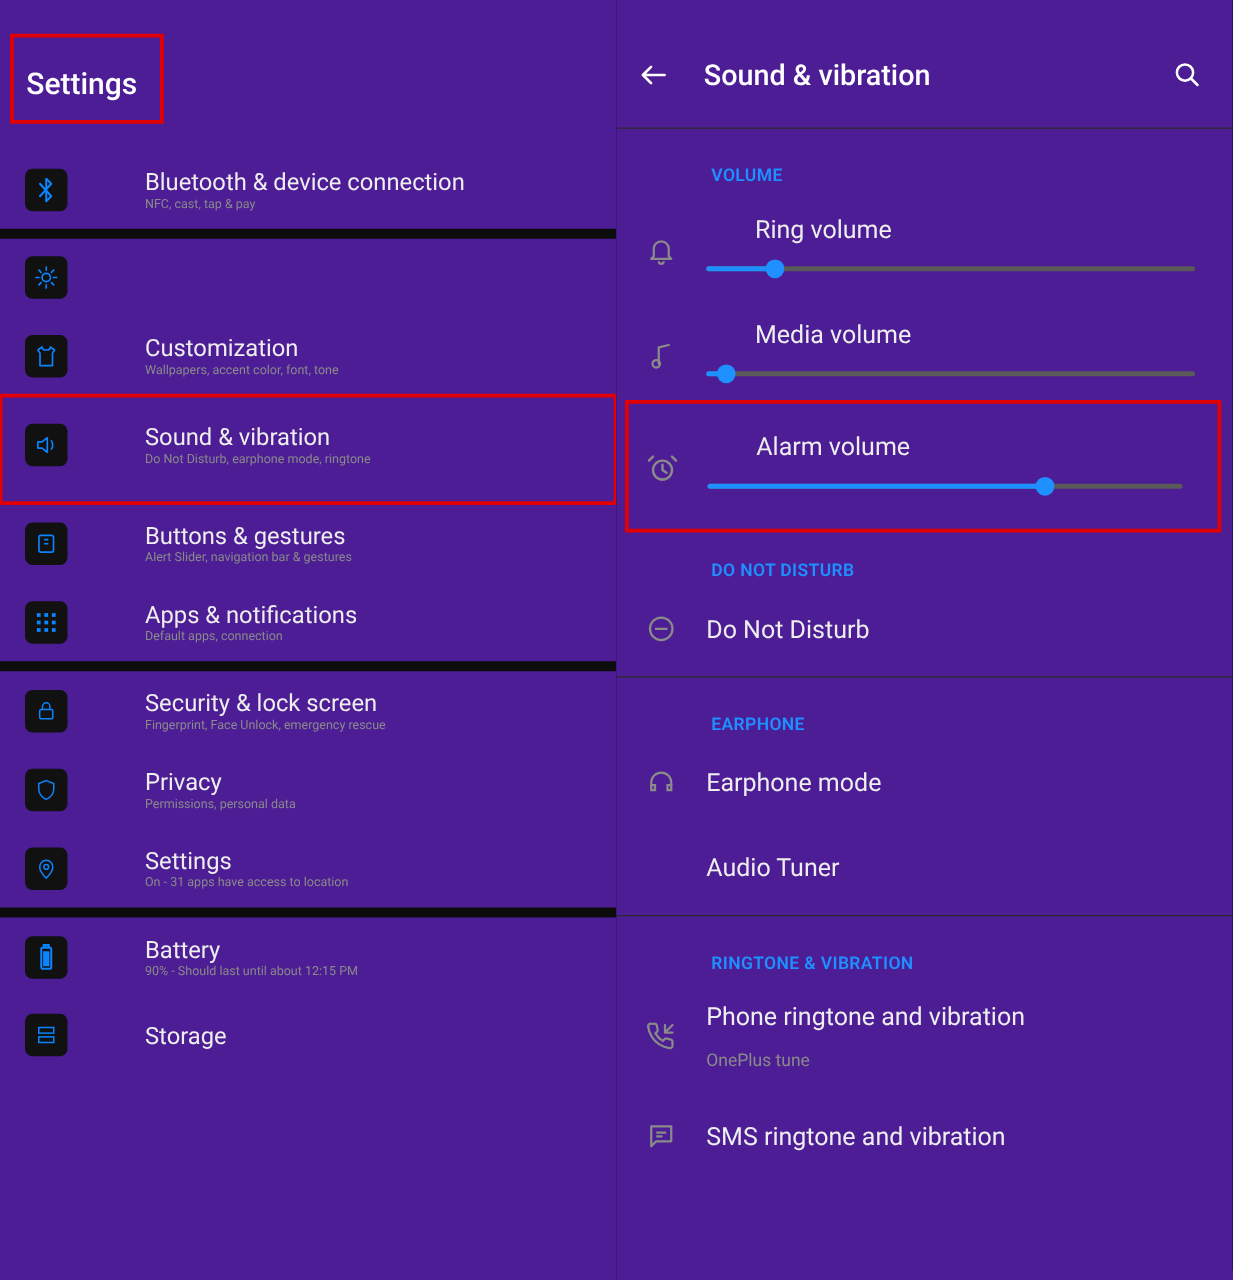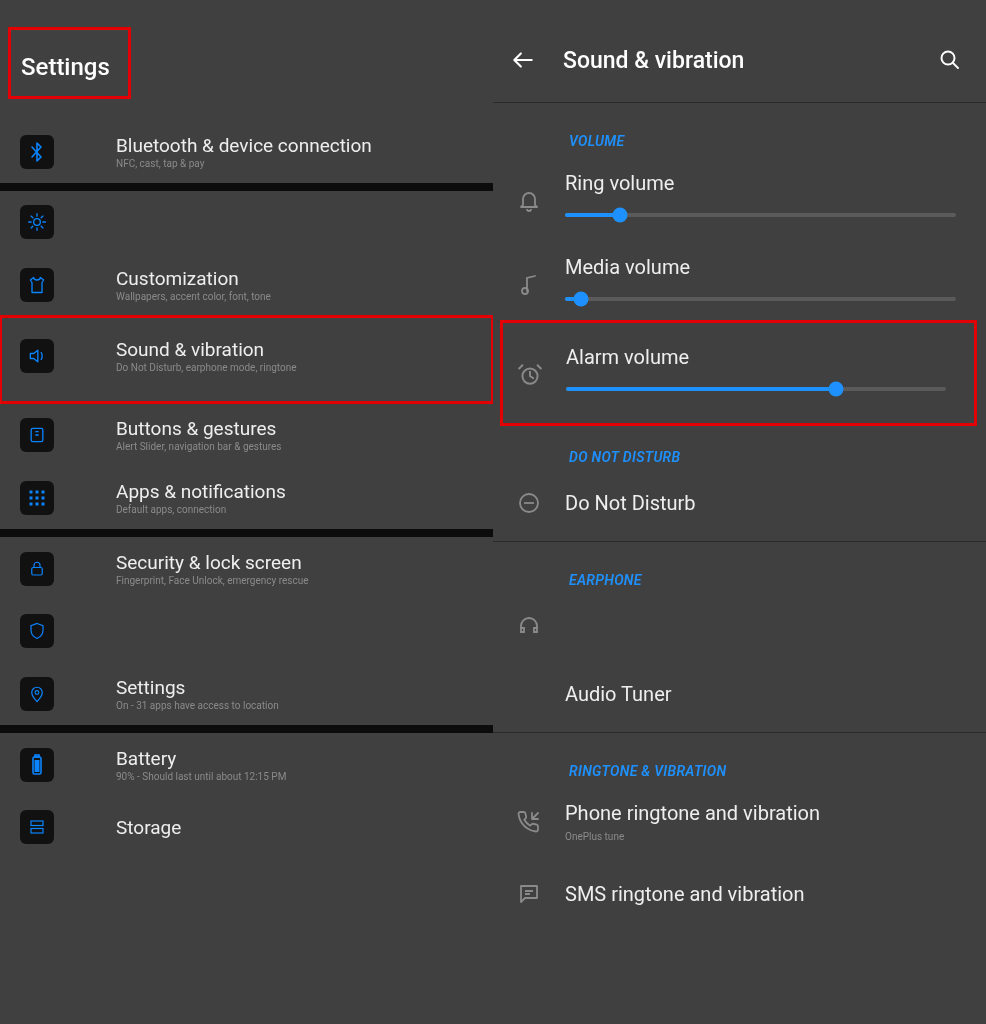--- a/index.html
+++ b/index.html
@@ -8,21 +8,21 @@
     background: #000;
     font-family: -apple-system, BlinkMacSystemFont, "Segoe UI", Roboto, sans-serif;
     color: #fff;
     width: 986px;
     height: 1024px;
     overflow: hidden;
     display: flex;
   }
   .panel {
     flex: 1 1 50%;
-    background: #404040;
+    background: #4c1d95;
     position: relative;
     overflow: hidden;
   }
   .panel-left { border-right: 0px solid #222; }
 
   
   .title-box {
     position: absolute;
     left: 8px; top: 27px;
     display: inline-block;
@@ -98,40 +98,40 @@
   }
   .search-btn {
     color: #fff;
   }
   .section-lbl {
     color: #1e90ff;
     font-size: 14px;
     font-weight: 600;
     padding: 30px 20px 4px 76px;
     letter-spacing: 0.3px;
-    font-style: italic;
   }
   .slider-row {
     display: flex;
     align-items: flex-start;
     gap: 20px;
     padding: 18px 30px 20px 20px;
   }
   .slider-icon {
     width: 32px; height: 32px;
     display: flex; align-items: center; justify-content: center;
     color: #8a8a8a;
     margin-top: 14px;
     flex: 0 0 32px;
   }
   .slider-body { flex: 1 1 auto; }
   .slider-label {
     font-size: 20px;
     color: #eee;
     margin-bottom: 18px;
+    margin-left: 39px;
   }
   .slider-track {
     position: relative;
     height: 4px;
     background: #5a5a5a;
     border-radius: 2px;
   }
   .slider-fill {
     position: absolute;
     left: 0; top: 0; bottom: 0;
@@ -157,23 +157,23 @@
     display: flex; align-items: center; justify-content: center;
     color: #8a8a8a;
     flex: 0 0 32px;
   }
   .simple-body { flex: 1 1 auto; }
   .simple-title {
     font-size: 20px;
     color: #eee;
   }
   .simple-sub {
-    font-size: 10px;
+    font-size: 14px;
     color: #8a8a8a;
-    margin-top: 6px;
+    margin-top: 16px;
   }
   .thin-sep { height: 1px; background: #2a2a2a; margin: 4px 0 0 0; }
 
   .red-outline-r {
     outline: 3px solid #e30000;
     outline-offset: -2px;
   }
   svg { display: block; }
 </style>
 </head>
@@ -279,20 +279,24 @@
         <div class="row-sub">Fingerprint, Face Unlock, emergency rescue</div>
       </div>
     </div>
 
     <div class="row">
       <div class="icon-box">
         <svg width="18" height="20" viewBox="0 0 24 24" stroke="#0a84ff" stroke-width="1.6" fill="none">
           <path d="M12 2l8 3v6c0 5-3.5 9-8 11-4.5-2-8-6-8-11V5l8-3z"></path>
         </svg>
       </div>
+      <div class="row-text">
+        <div class="row-title">Privacy</div>
+        <div class="row-sub">Permissions, personal data</div>
+      </div>
     </div>
 
     <div class="row">
       <div class="icon-box">
         <svg width="18" height="20" viewBox="0 0 24 24" stroke="#0a84ff" stroke-width="1.6" fill="none">
           <path d="M12 22s7-7 7-12a7 7 0 10-14 0c0 5 7 12 7 12z"></path>
             <circle cx="12" cy="10" r="2.5"></circle>
         </svg>
       </div>
       <div class="row-text">
@@ -413,20 +417,23 @@
 
   <div class="section-lbl">EARPHONE</div>
 
   <div class="simple-row">
     <div class="simple-icon">
       <svg width="24" height="24" viewBox="0 0 24 24" stroke="#8a8a8a" stroke-width="1.8" fill="none" stroke-linecap="round">
         <path d="M4 14v-2a8 8 0 0116 0v2"></path>
           <path d="M4 14v4h3v-4H4zM20 14v4h-3v-4h3z"></path>
       </svg>
     </div>
+    <div class="simple-body">
+      <div class="simple-title">Earphone mode</div>
+    </div>
   </div>
 
   <div class="simple-row">
     <div class="simple-icon"></div>
     <div class="simple-body">
       <div class="simple-title">Audio Tuner</div>
     </div>
   </div>
   <div class="thin-sep"></div>
 

